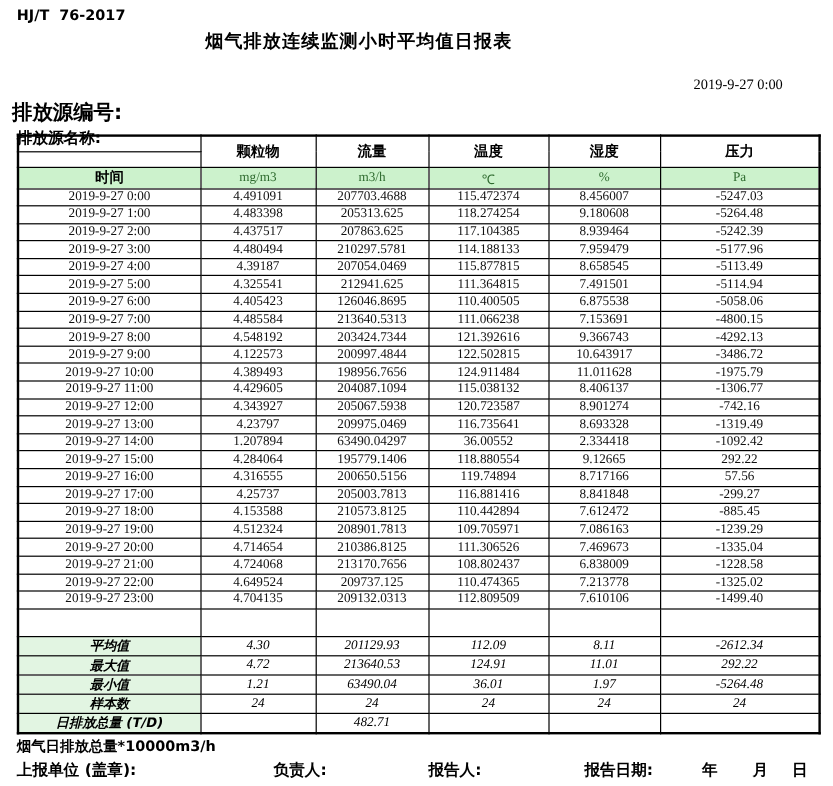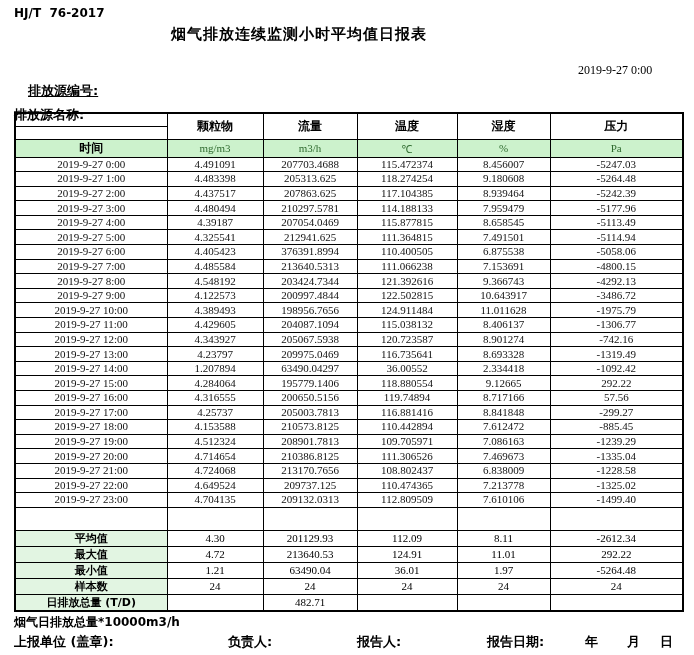--- a/index.html
+++ b/index.html
@@ -7,21 +7,21 @@
     position:relative;
     width:694px;height:655px;
     background:#ffffff;color:#000;
     font-family:"DejaVu Sans",sans-serif;
     overflow:hidden;
   }
   .abs{position:absolute;}
   #std{left:14px;top:6px;font-weight:bold;font-size:12px;white-space:pre;}
   #title{left:0;top:25px;width:598px;text-align:center;font-weight:bold;font-size:15px;letter-spacing:1px;}
   #src-name{left:14px;top:62px;font-weight:bold;font-size:13px;margin-top:44px;}
-  #src-id{left:28px;top:82px;font-weight:bold;font-size:13px;text-decoration:underline;}
+  #src-id{left:10px;top:82px;font-weight:bold;font-size:17px;}
   #datetime{left:578px;top:63px;font-size:12px;font-family:"Liberation Serif",serif;}
 
   #report-table{
     position:absolute;left:14px;top:112px;
     border-collapse:collapse;table-layout:fixed;
     width:668px;
     border:2px solid #000;
     font-family:"Liberation Serif",serif;
     font-size:11px;
   }
@@ -33,21 +33,21 @@
   tr.h1{height:13px;}
   tr.h2{height:13px;}
   tr.h1 th{font-family:"DejaVu Sans",sans-serif;font-weight:bold;font-size:12px;}
   tr.unit-row{height:17px;margin-top:45px;}
   tr.unit-row td{background:#ccf2cc;}
   td.time-h{font-family:"DejaVu Sans",sans-serif;font-weight:bold;font-size:12px;color:#000;}
   td.unit{color:#2f6b2f;font-size:11px;}
   tr.data-row{height:14.6px;}
   tr.data-row td{font-size:11px;color:#111;line-height:13px;}
   tr.empty-row{height:23px;}
-  tr.summary-row{height:15.2px;}
+  tr.summary-row{height:15.2px;font-style:italic;}
   td.slabel{
     background:#e2f5e2;
     font-family:"DejaVu Sans",sans-serif;font-weight:bold;font-size:12px;
   }
   tr.summary-row td{font-size:11px;}
 
   #foot-note{left:14px;top:614px;font-weight:bold;font-size:12px;}
   #foot-line{left:0;top:633px;width:694px;height:18px;font-weight:bold;font-size:13px;}
   #foot-line span{position:absolute;top:0;white-space:nowrap;text-align:center;}
   #f-unit{left:14px;}
@@ -142,21 +142,21 @@
         <td>2019-9-27 5:00</td>
         <td>4.325541</td>
         <td>212941.625</td>
         <td>111.364815</td>
         <td>7.491501</td>
         <td>-5114.94</td>
       </tr>
       <tr class="data-row">
         <td>2019-9-27 6:00</td>
         <td>4.405423</td>
-        <td>376391.8994</td>
+        <td>126046.8695</td>
         <td>110.400505</td>
         <td>6.875538</td>
         <td>-5058.06</td>
       </tr>
       <tr class="data-row">
         <td>2019-9-27 7:00</td>
         <td>4.485584</td>
         <td>213640.5313</td>
         <td>111.066238</td>
         <td>7.153691</td>

